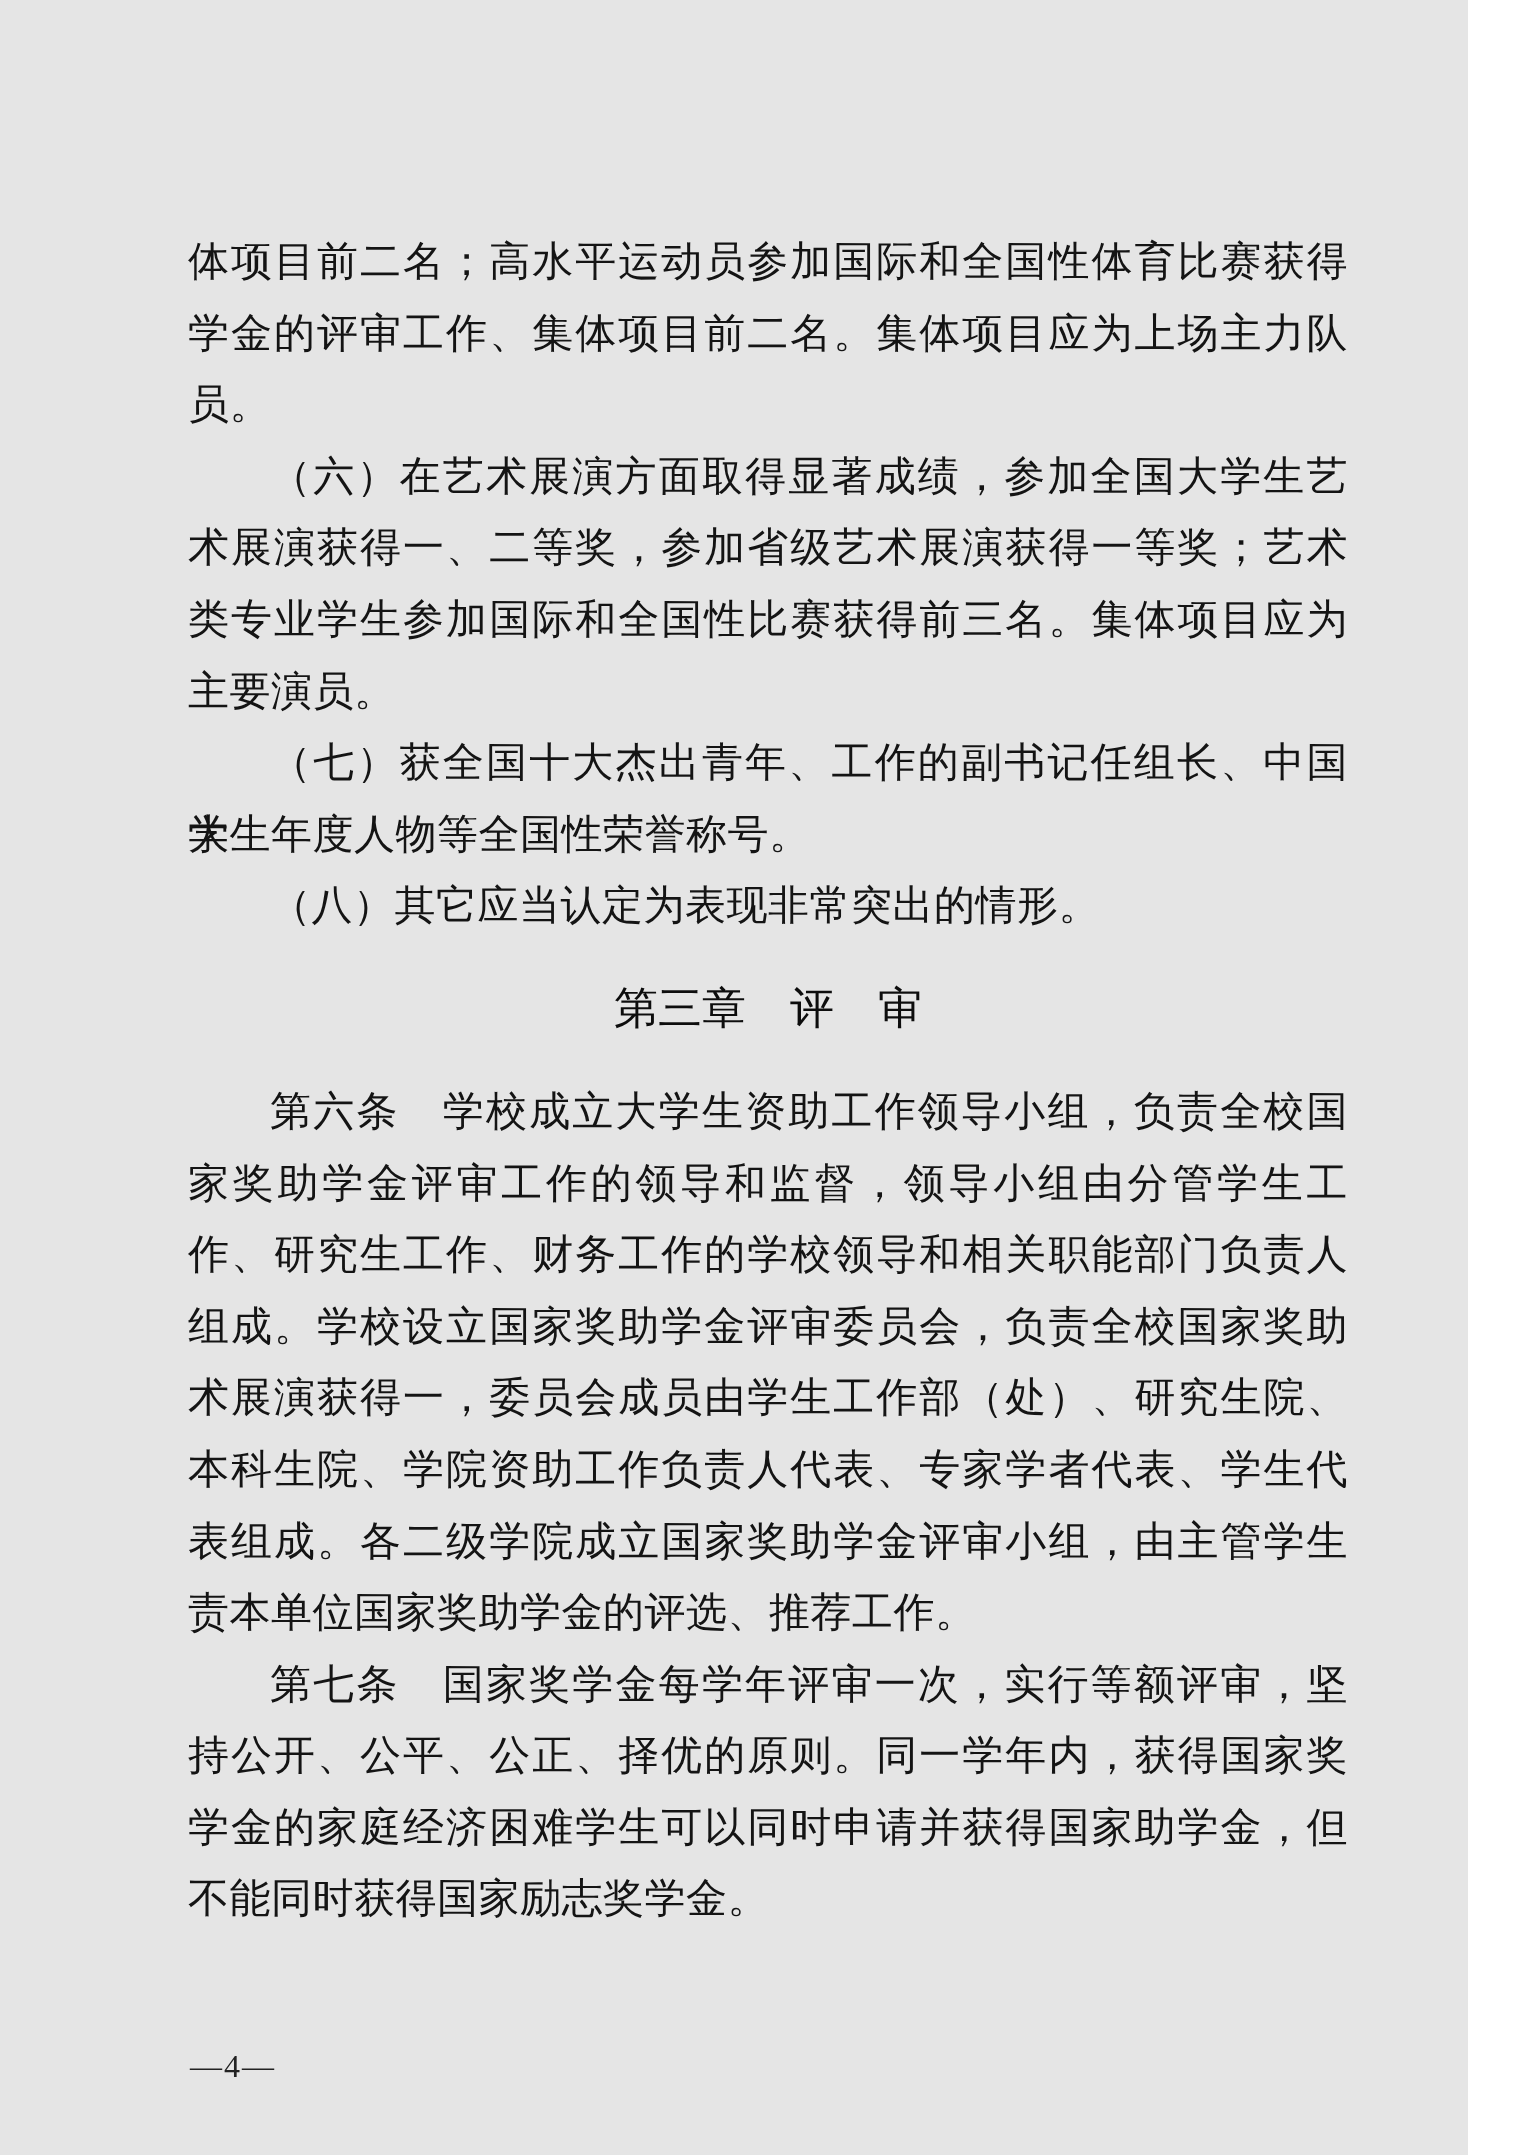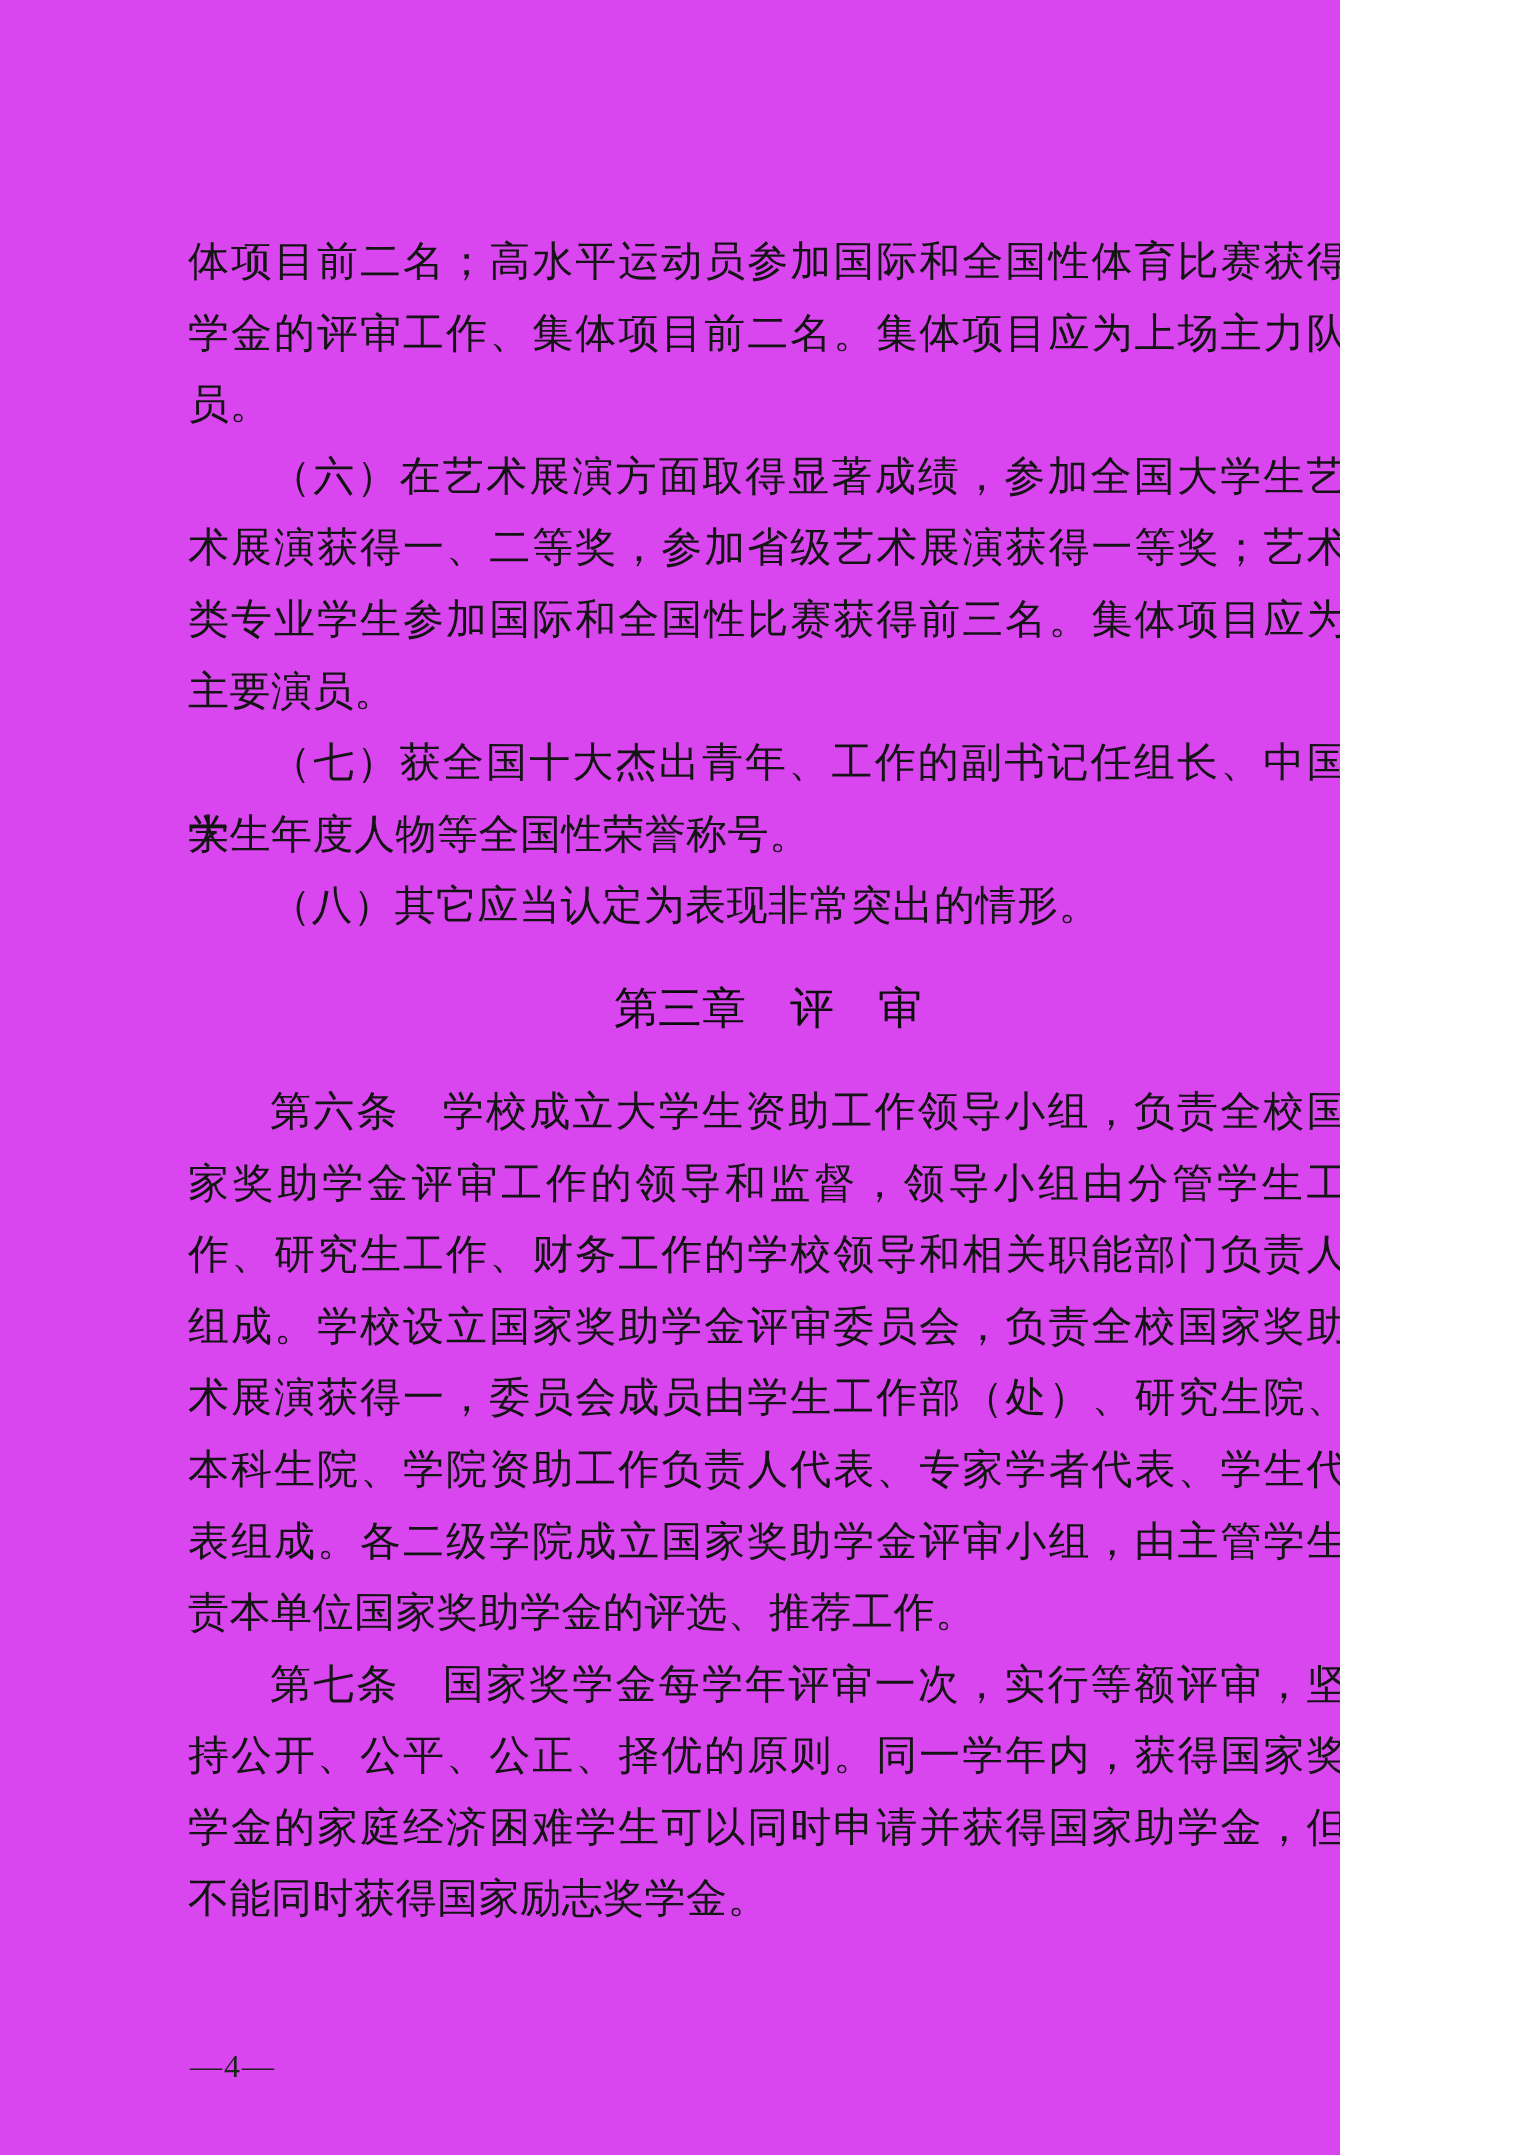--- a/index.html
+++ b/index.html
@@ -1,20 +1,20 @@
 <!DOCTYPE html>
 <html><head>
 <meta charset="utf-8">
 <style>
   html, body { margin: 0; padding: 0; background: #ffffff; }
   .page {
     position: relative;
-    width: 1340px;
+    width: 1468px;
     height: 2155px;
-    background: #d946ef;
+    background: #e5e5e5;
     color: #141414;
     font-family: "Liberation Serif", "DejaVu Serif", serif;
     overflow: hidden;
   }
   .content {
     position: absolute;
     left: 188px;
     top: 226px;
     width: 1160px;
   }

